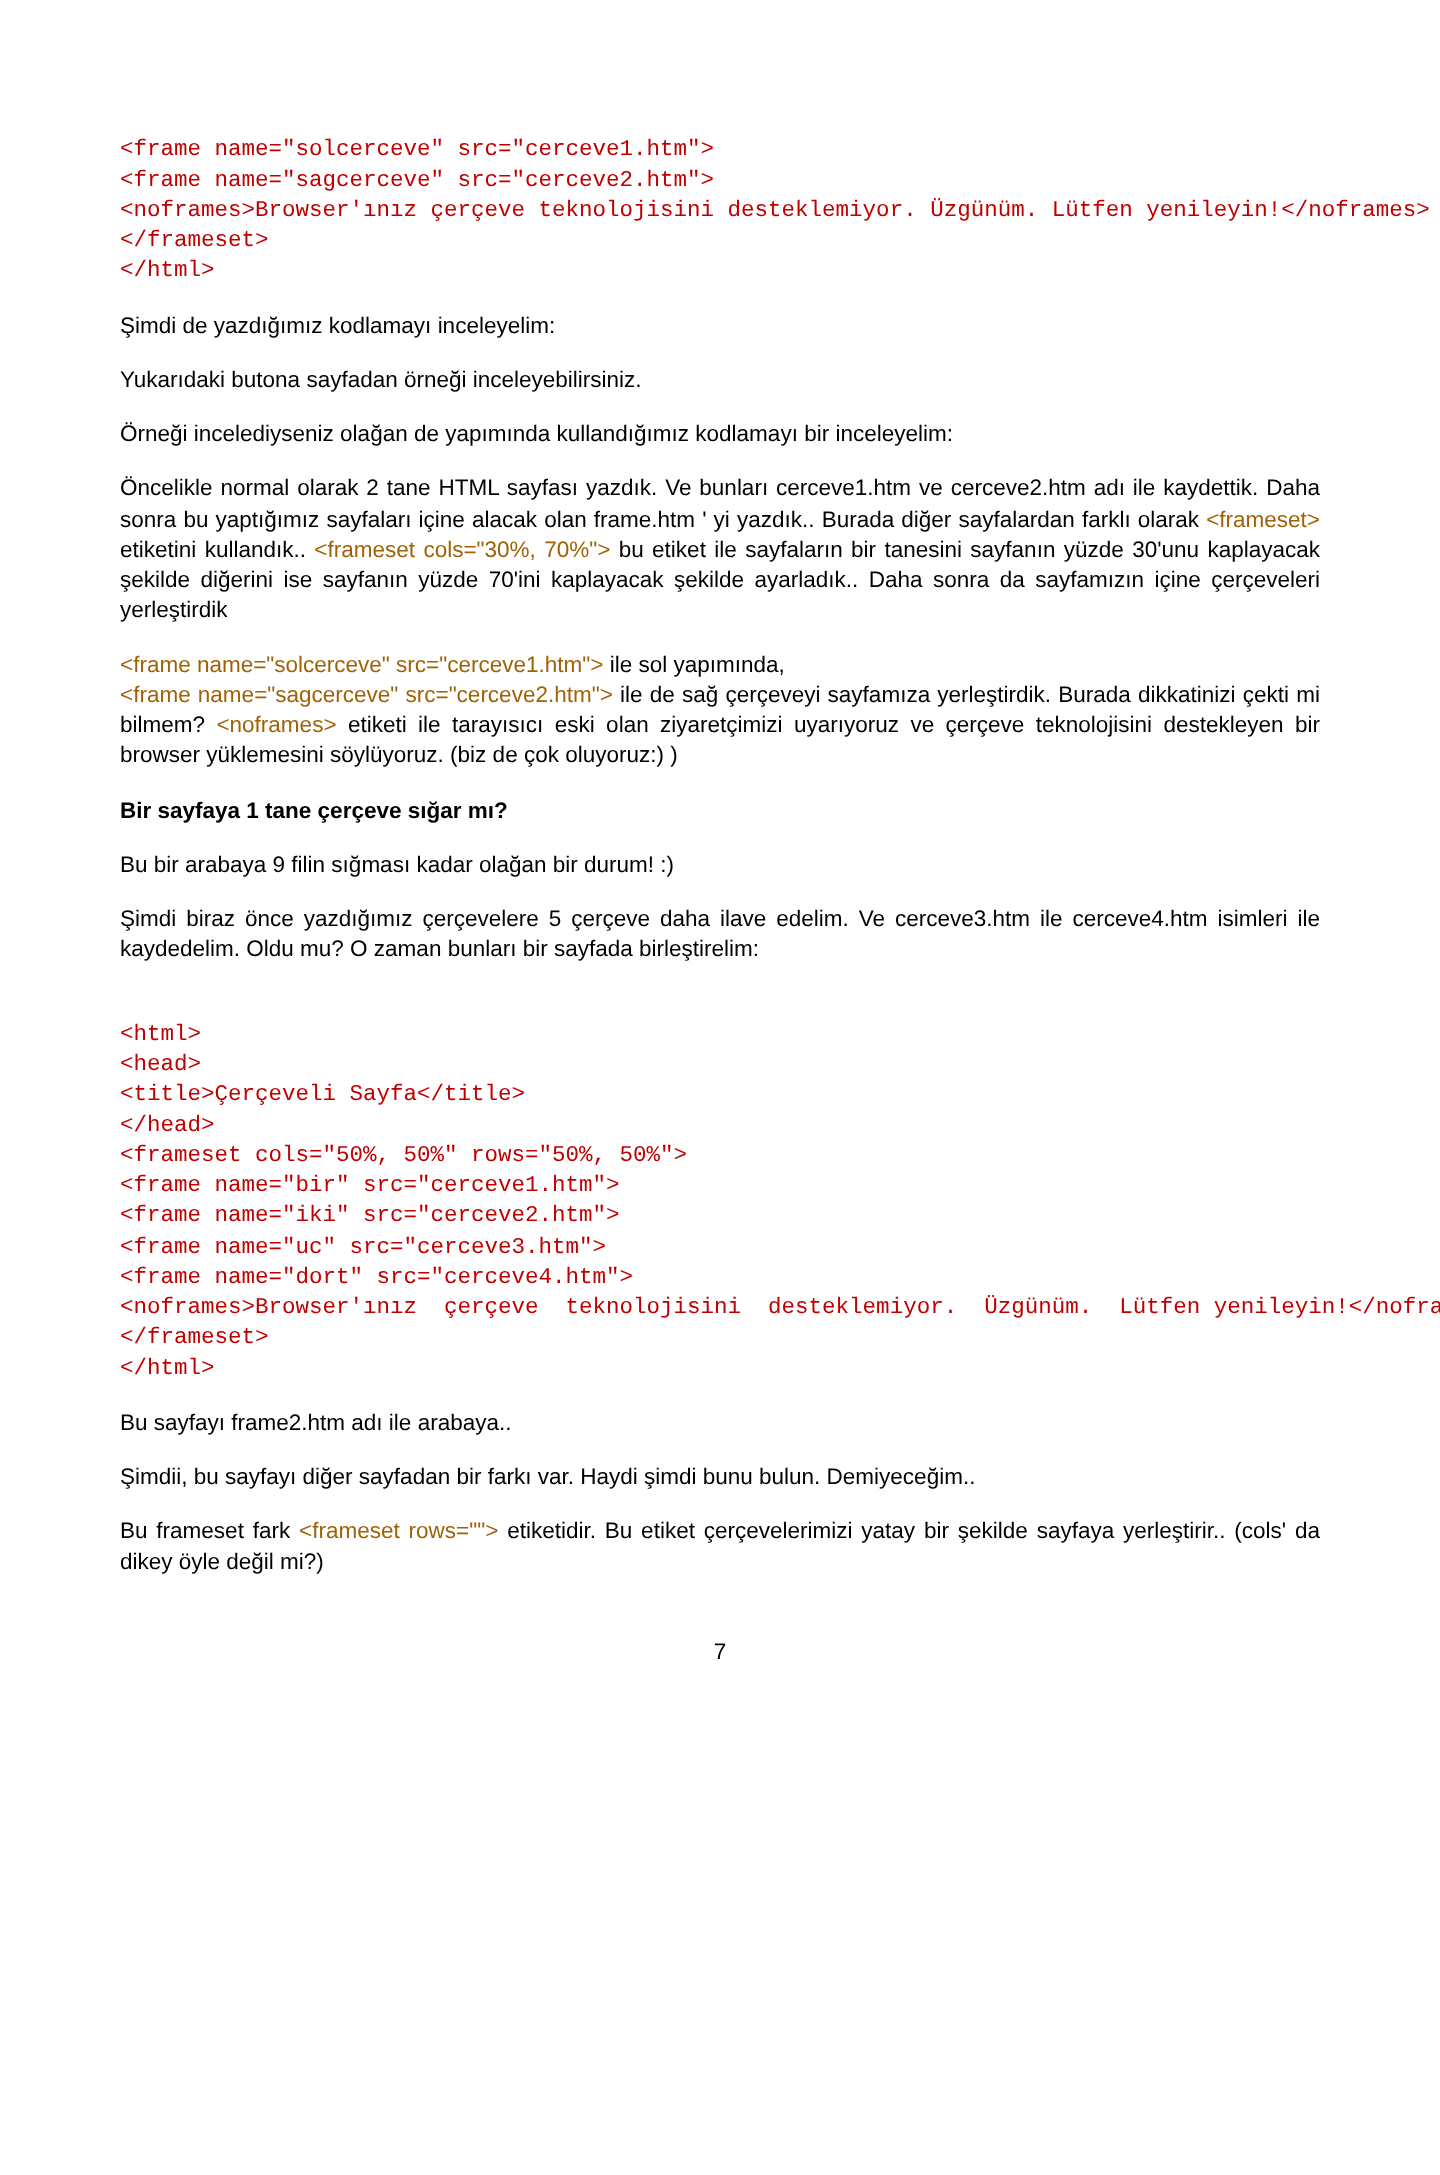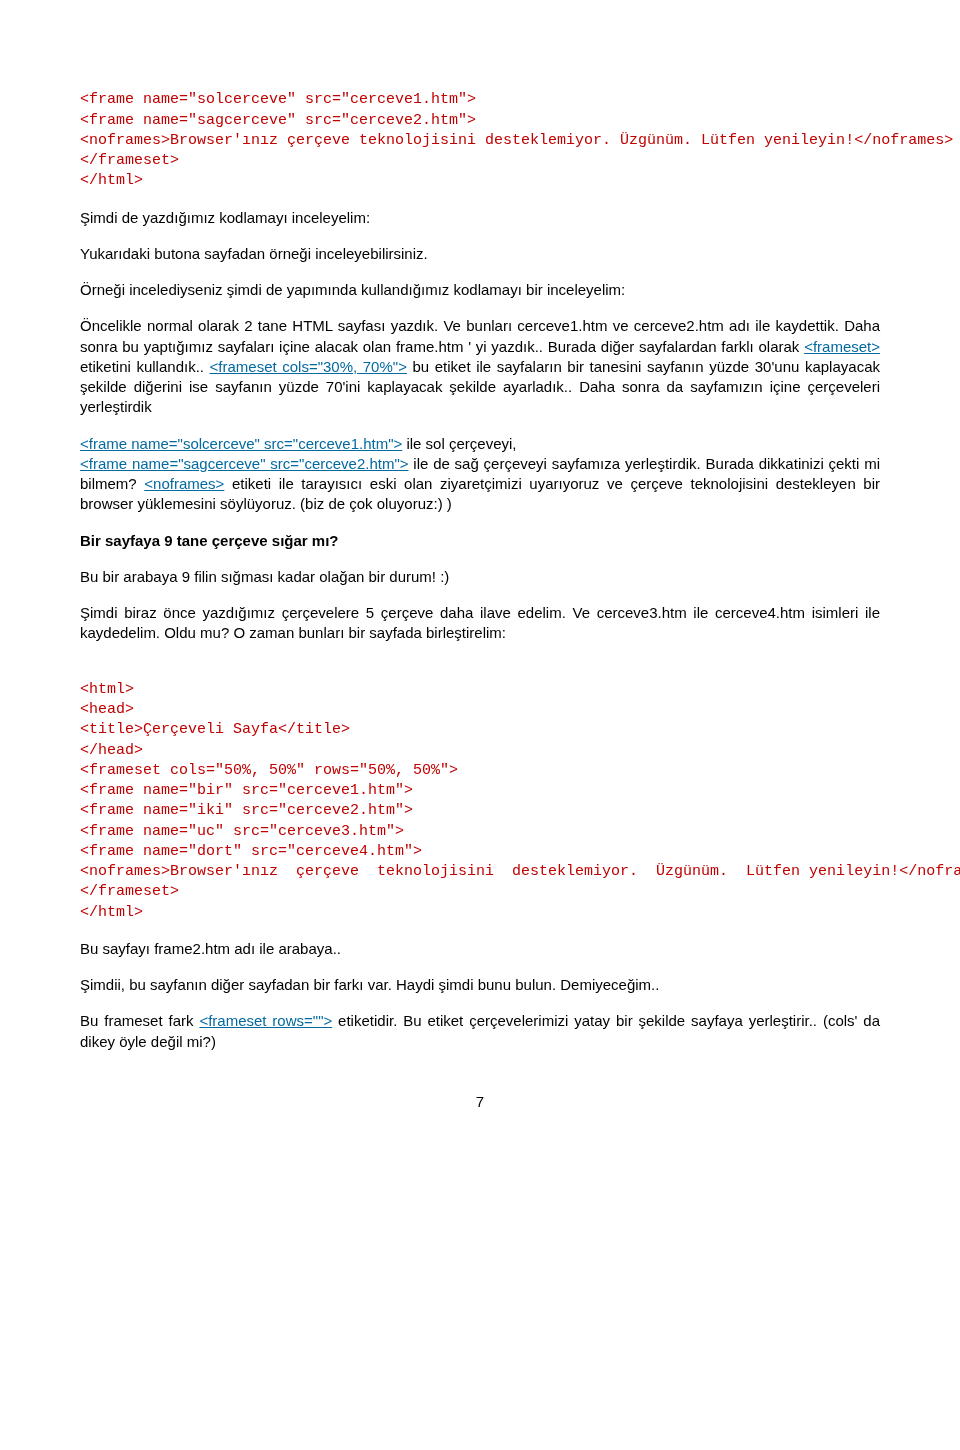--- a/index.html
+++ b/index.html
@@ -7,22 +7,21 @@
     font-size: 15px;
     line-height: 1.35;
     color: #000;
     background: #fff;
     margin: 0;
     padding: 70px 80px 40px 80px;
     width: 960px;
     box-sizing: border-box;
   }
   .red {
-    color: #0369a1;
-    text-decoration: underline;
+    color: #a16207;
   }
   .code {
     font-family: "Courier New", Courier, monospace;
     color: #c00000;
     white-space: pre;
     font-size: 15px;
     line-height: 1.35;
   }
   p {
     margin: 4px 0 16px 0;
@@ -48,32 +47,32 @@
 <span>&lt;frame name="sagcerceve" src="cerceve2.htm"&gt;</span>
 <span>&lt;noframes&gt;</span><span class="justify" style="font-family:'Courier New',monospace;color:#c00000;display:inline">Browser'ınız çerçeve teknolojisini desteklemiyor. Üzgünüm. Lütfen yenileyin!</span><span>&lt;/noframes&gt;</span>
 <span>&lt;/frameset&gt;</span>
 <span>&lt;/html&gt;</span>
 </div>
 
 <p>Şimdi de yazdığımız kodlamayı inceleyelim:</p>
 
 <p>Yukarıdaki butona sayfadan örneği inceleyebilirsiniz.</p>
 
-<p>Örneği incelediyseniz şimdi de yapımında kullandığımız kodlamayı bir inceleyelim:</p>
+<p>Örneği incelediyseniz olağan de yapımında kullandığımız kodlamayı bir inceleyelim:</p>
 
 <p class="justify">
 <span>Öncelikle normal olarak 2 tane HTML sayfası yazdık. Ve bunları cerceve1.htm ve cerceve2.htm adı ile kaydettik. Daha sonra bu yaptığımız sayfaları içine alacak olan frame.htm ' yi yazdık.. Burada diğer sayfalardan farklı olarak </span><span class="red">&lt;frameset&gt;</span><span> etiketini kullandık.. </span><span class="red">&lt;frameset cols="30%, 70%"&gt;</span><span> bu etiket ile sayfaların bir tanesini sayfanın yüzde 30'unu kaplayacak şekilde diğerini ise sayfanın yüzde 70'ini kaplayacak şekilde ayarladık.. Daha sonra da sayfamızın içine çerçeveleri yerleştirdik</span>
 </p>
 
 <p class="justify">
-<span class="red">&lt;frame name="solcerceve" src="cerceve1.htm"&gt;</span><span> ile sol çerçeveyi,</span><br>
+<span class="red">&lt;frame name="solcerceve" src="cerceve1.htm"&gt;</span><span> ile sol yapımında,</span><br>
 <span class="red">&lt;frame name="sagcerceve" src="cerceve2.htm"&gt;</span><span> ile de sağ çerçeveyi sayfamıza yerleştirdik. Burada dikkatinizi çekti mi bilmem? </span><span class="red">&lt;noframes&gt;</span><span> etiketi ile tarayısıcı eski olan ziyaretçimizi uyarıyoruz ve çerçeve teknolojisini destekleyen bir browser yüklemesini söylüyoruz. (biz de çok oluyoruz:) )</span>
 </p>
 
-<p class="bold">Bir sayfaya 9 tane çerçeve sığar mı?</p>
+<p class="bold">Bir sayfaya 1 tane çerçeve sığar mı?</p>
 
 <p>Bu bir arabaya 9 filin sığması kadar olağan bir durum! :)</p>
 
 <p class="justify">Şimdi biraz önce yazdığımız çerçevelere 5 çerçeve daha ilave edelim. Ve cerceve3.htm ile cerceve4.htm isimleri ile kaydedelim. Oldu mu? O zaman bunları bir sayfada birleştirelim:</p>
 
 <div class="code block">
 <span>&lt;html&gt;</span>
 <span>&lt;head&gt;</span>
 <span>&lt;title&gt;Çerçeveli Sayfa&lt;/title&gt;</span>
 <span>&lt;/head&gt;</span>
@@ -82,19 +81,19 @@
 <span>&lt;frame name="iki" src="cerceve2.htm"&gt;</span>
 <span>&lt;frame name="uc" src="cerceve3.htm"&gt;</span>
 <span>&lt;frame name="dort" src="cerceve4.htm"&gt;</span>
 <span>&lt;noframes&gt;</span><span style="font-family:'Courier New',monospace;color:#c00000;display:inline">Browser'ınız  çerçeve  teknolojisini  desteklemiyor.  Üzgünüm.  Lütfen yenileyin!</span><span>&lt;/noframes&gt;</span>
 <span>&lt;/frameset&gt;</span>
 <span>&lt;/html&gt;</span>
 </div>
 
 <p>Bu sayfayı frame2.htm adı ile arabaya..</p>
 
-<p>Şimdii, bu sayfanın diğer sayfadan bir farkı var. Haydi şimdi bunu bulun. Demiyeceğim..</p>
+<p>Şimdii, bu sayfayı diğer sayfadan bir farkı var. Haydi şimdi bunu bulun. Demiyeceğim..</p>
 
 <p class="justify">
 <span>Bu frameset fark </span><span class="red">&lt;frameset rows=""&gt;</span><span> etiketidir. Bu etiket çerçevelerimizi yatay bir şekilde sayfaya yerleştirir.. (cols' da dikey öyle değil mi?)</span>
 </p>
 
 <div class="page-num">7</div>
 
 </body></html>

